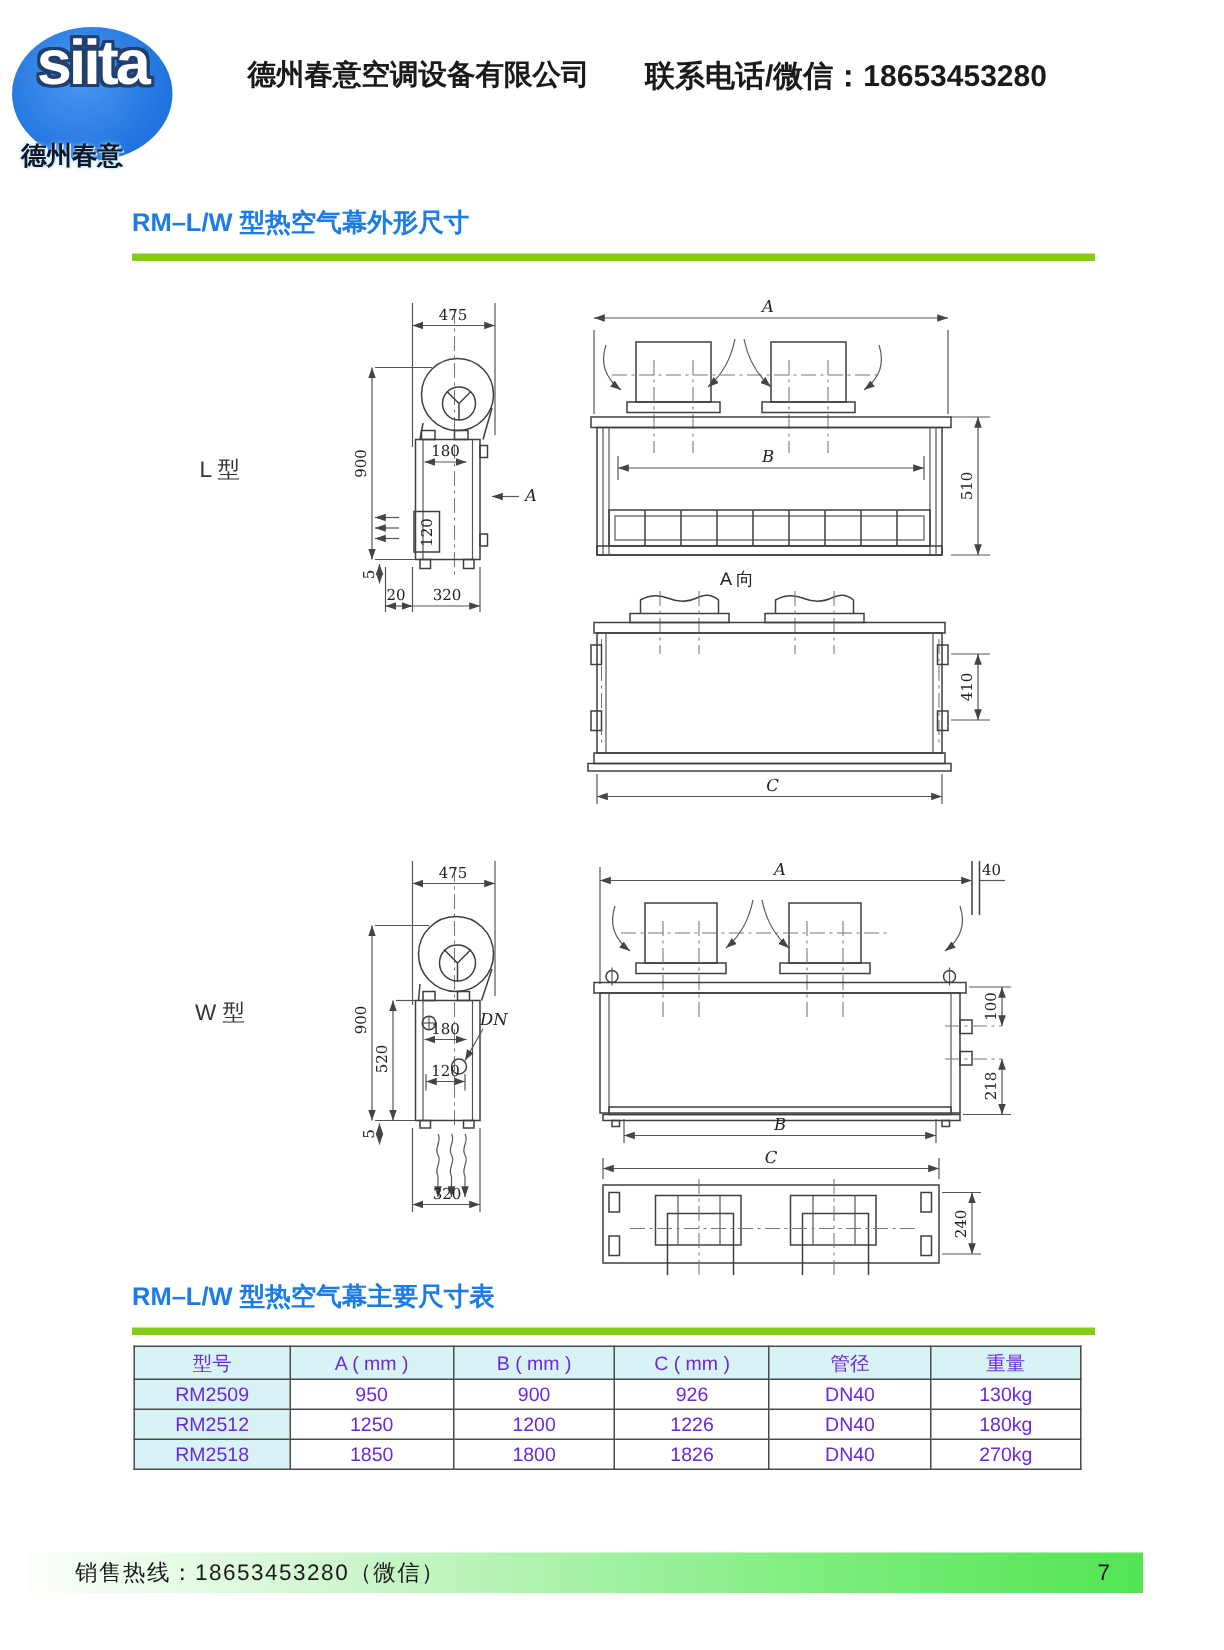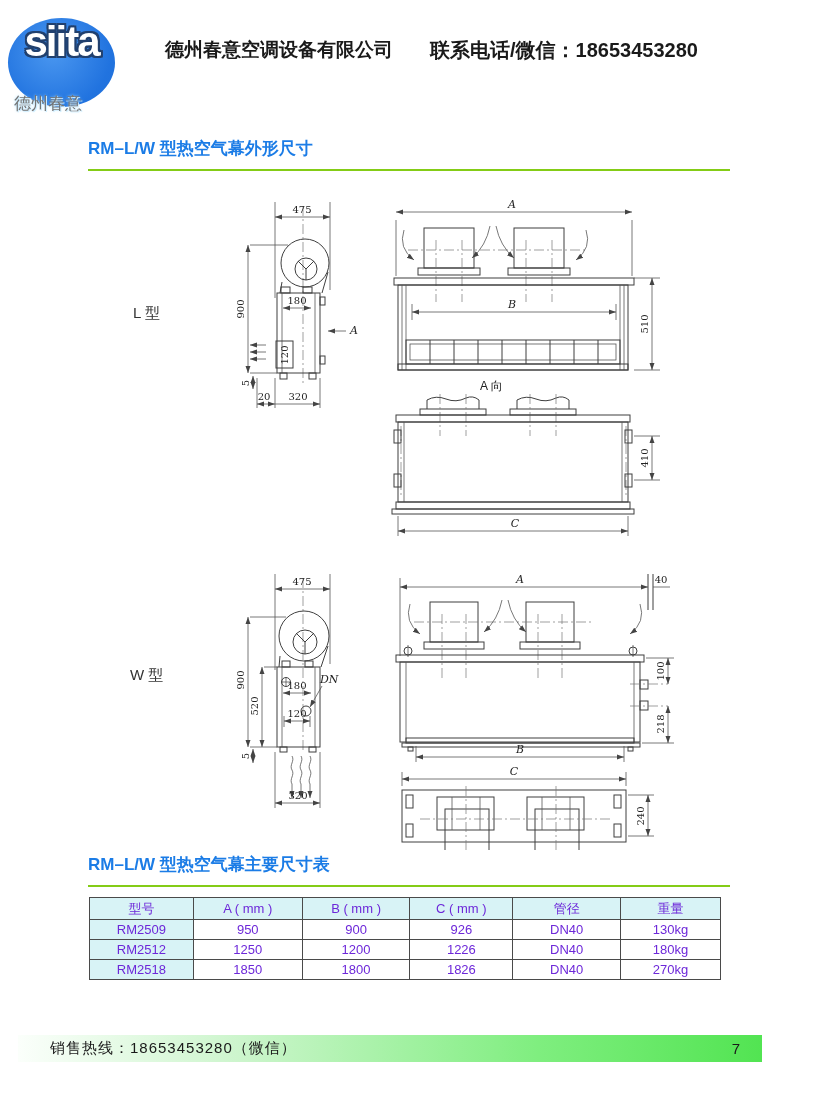--- a/index.html
+++ b/index.html
@@ -5,27 +5,27 @@
   html,body{margin:0;padding:0;background:#888;}
   .page{position:relative;width:816px;height:1100px;background:#ffffff;margin:0 auto;overflow:hidden;
         font-family:"Liberation Sans",sans-serif;}
   
   .logo-ellipse{position:absolute;left:8px;top:18px;width:107px;height:89px;border-radius:50%;
       background:radial-gradient(circle at 42% 38%, #4a97f0, #2173df 70%, #1f6fd8);
       display:flex;align-items:flex-start;justify-content:center;}
   .logo-ellipse span{color:#fff;font-weight:bold;font-size:42px;letter-spacing:-2px;
       text-shadow:2px 2px 0 #21406e,-2px -2px 0 #21406e,2px -2px 0 #21406e,-2px 2px 0 #21406e,
                   0 2px 0 #21406e,0 -2px 0 #21406e,2px 0 0 #21406e,-2px 0 0 #21406e;}
-  .logo-sub{position:absolute;left:14px;top:92px;font-size:17px;font-weight:normal;color:#737373;
+  .logo-sub{position:absolute;left:14px;top:92px;font-size:17px;font-weight:bold;color:#0f172a;
       text-shadow:1px 1px 0 #cfeeff,0 0 3px #aee0ff;letter-spacing:0px;}
   .company{position:absolute;left:165px;top:37px;font-size:19px;font-weight:bold;color:#1a1a1a;}
   .contact{position:absolute;left:430px;top:37px;font-size:20px;font-weight:bold;color:#1a1a1a;}
   
   .sec-title{position:absolute;left:88px;width:642px;font-size:17px;font-weight:bold;color:#1b7ce6;
-      padding-bottom:9px;border-bottom:2px solid #84cc16;}
+      padding-bottom:9px;border-bottom:5px solid #84cc16;}
   .t1{top:137px;}
   .t2{top:853px;}
   
   .drawings{position:absolute;left:0;top:190px;}
   .drawings .ln{stroke:#3f3f3f;stroke-width:1;fill:none;}
   .drawings line.dim, .drawings path.dim{stroke:#555;stroke-width:0.8;}
   .drawings rect.dim{stroke:#555;stroke-width:0.8;}
   .drawings .cl{stroke:#777;stroke-width:0.7;stroke-dasharray:10 3 2 3;}
   .drawings text{font-family:"DejaVu Serif",serif;font-size:10px;fill:#222;stroke:none;}
   .drawings text.it{font-style:italic;font-size:11px;}

